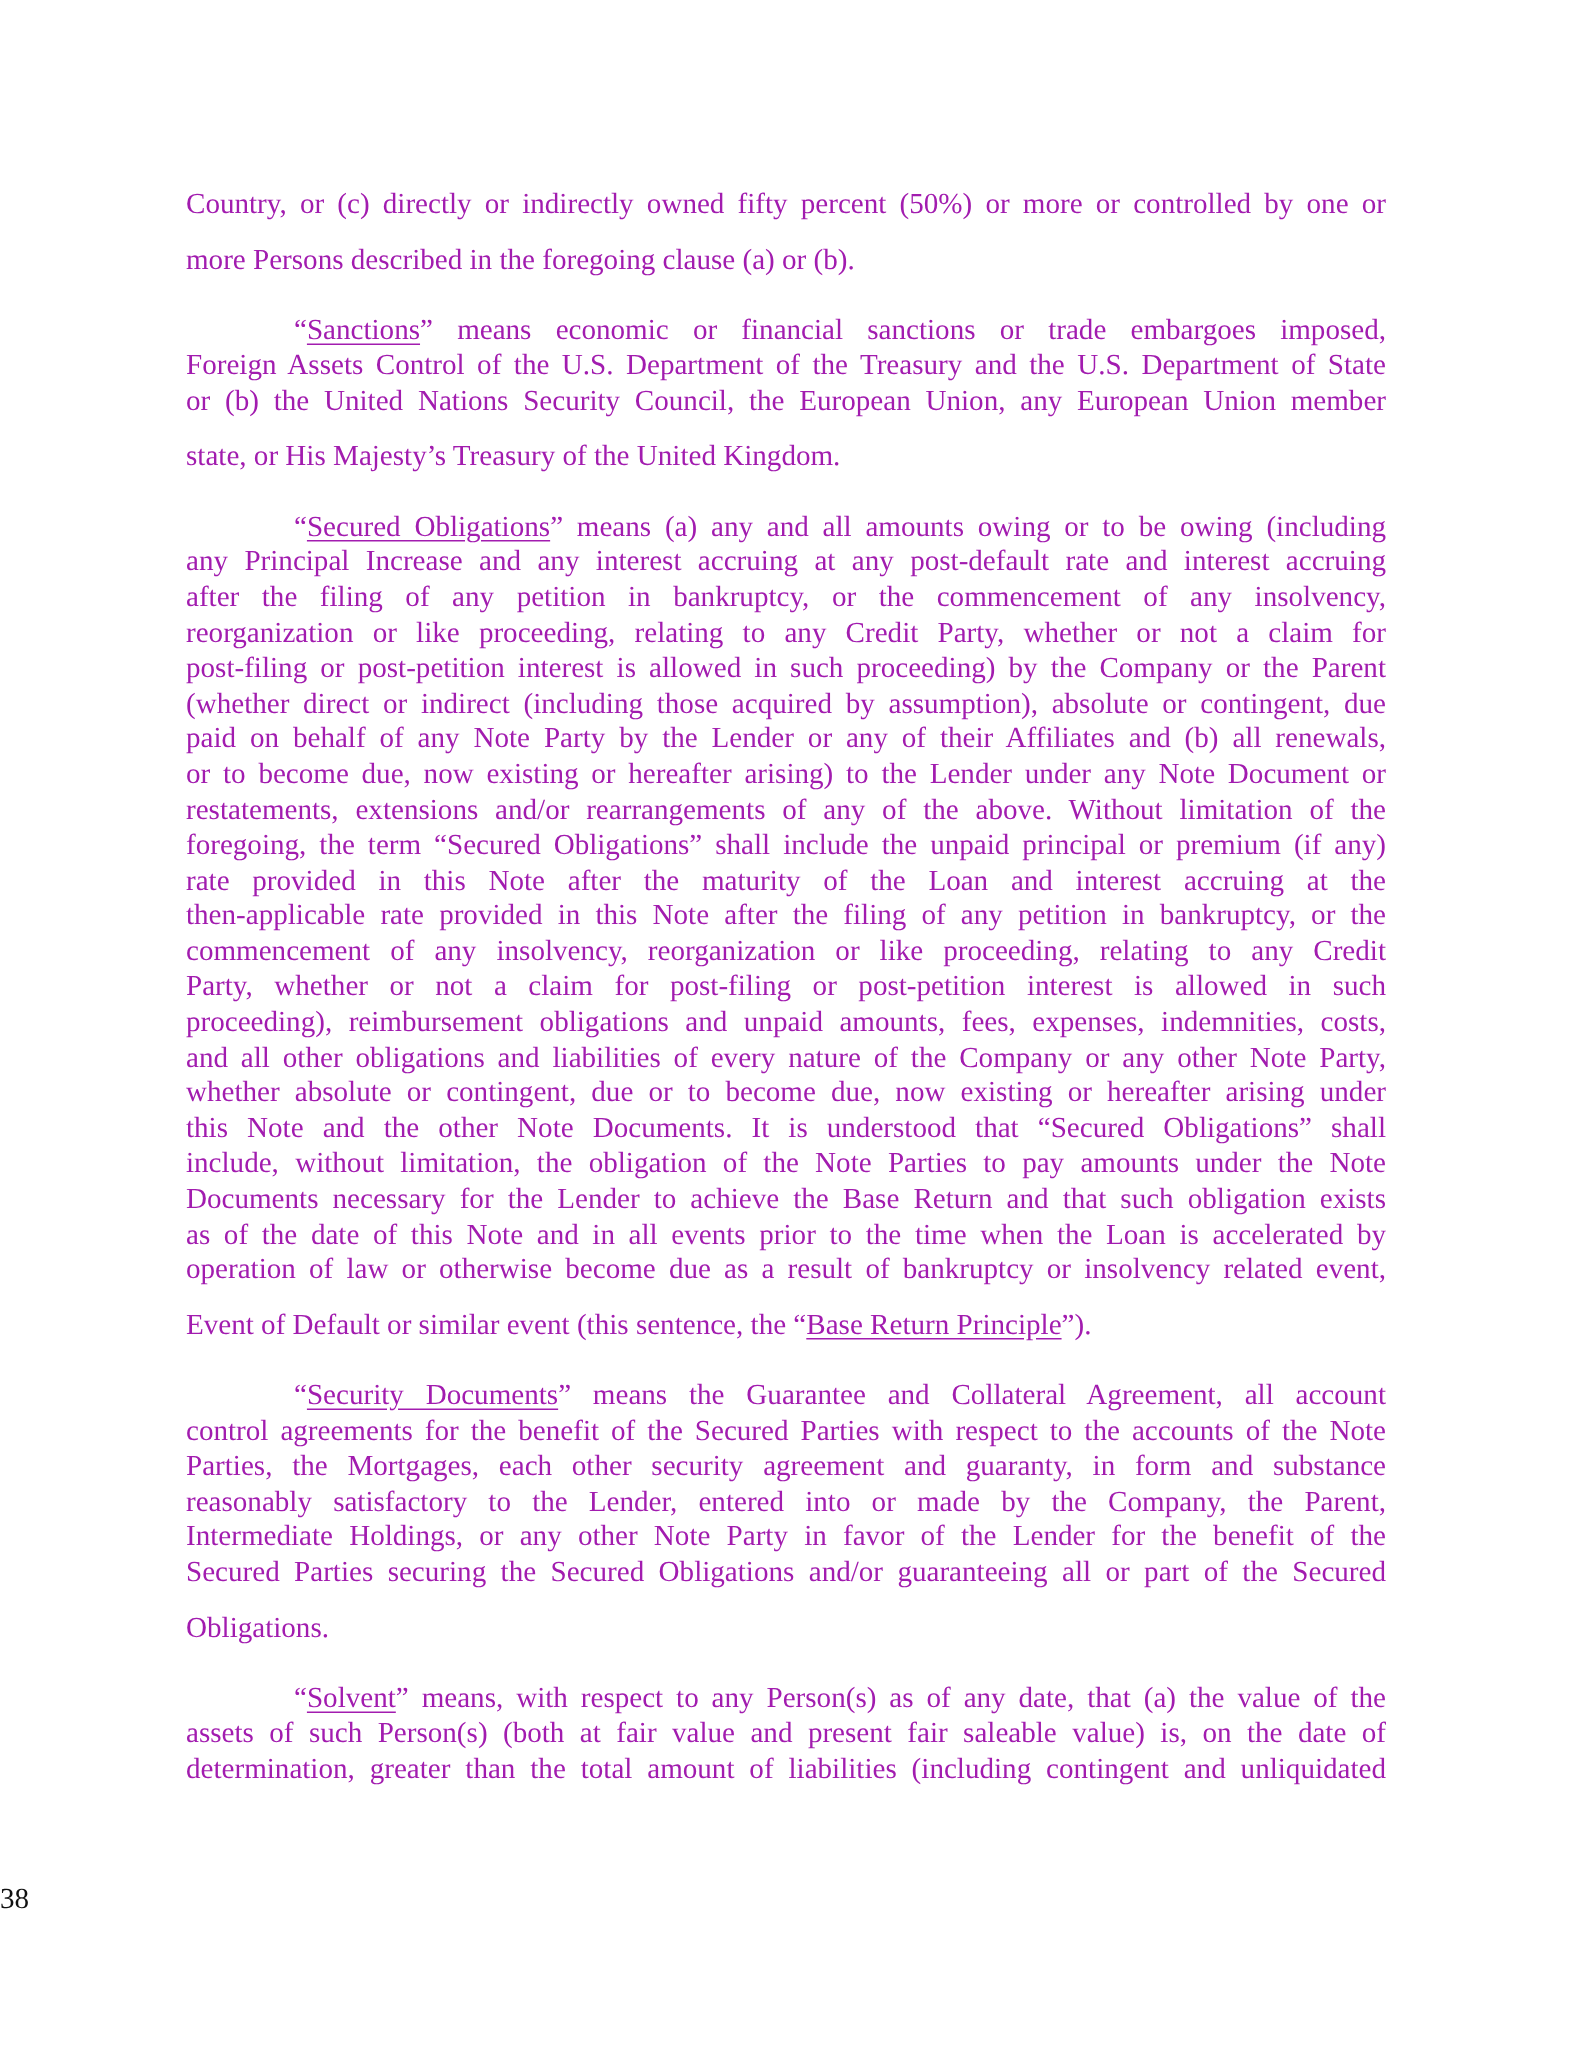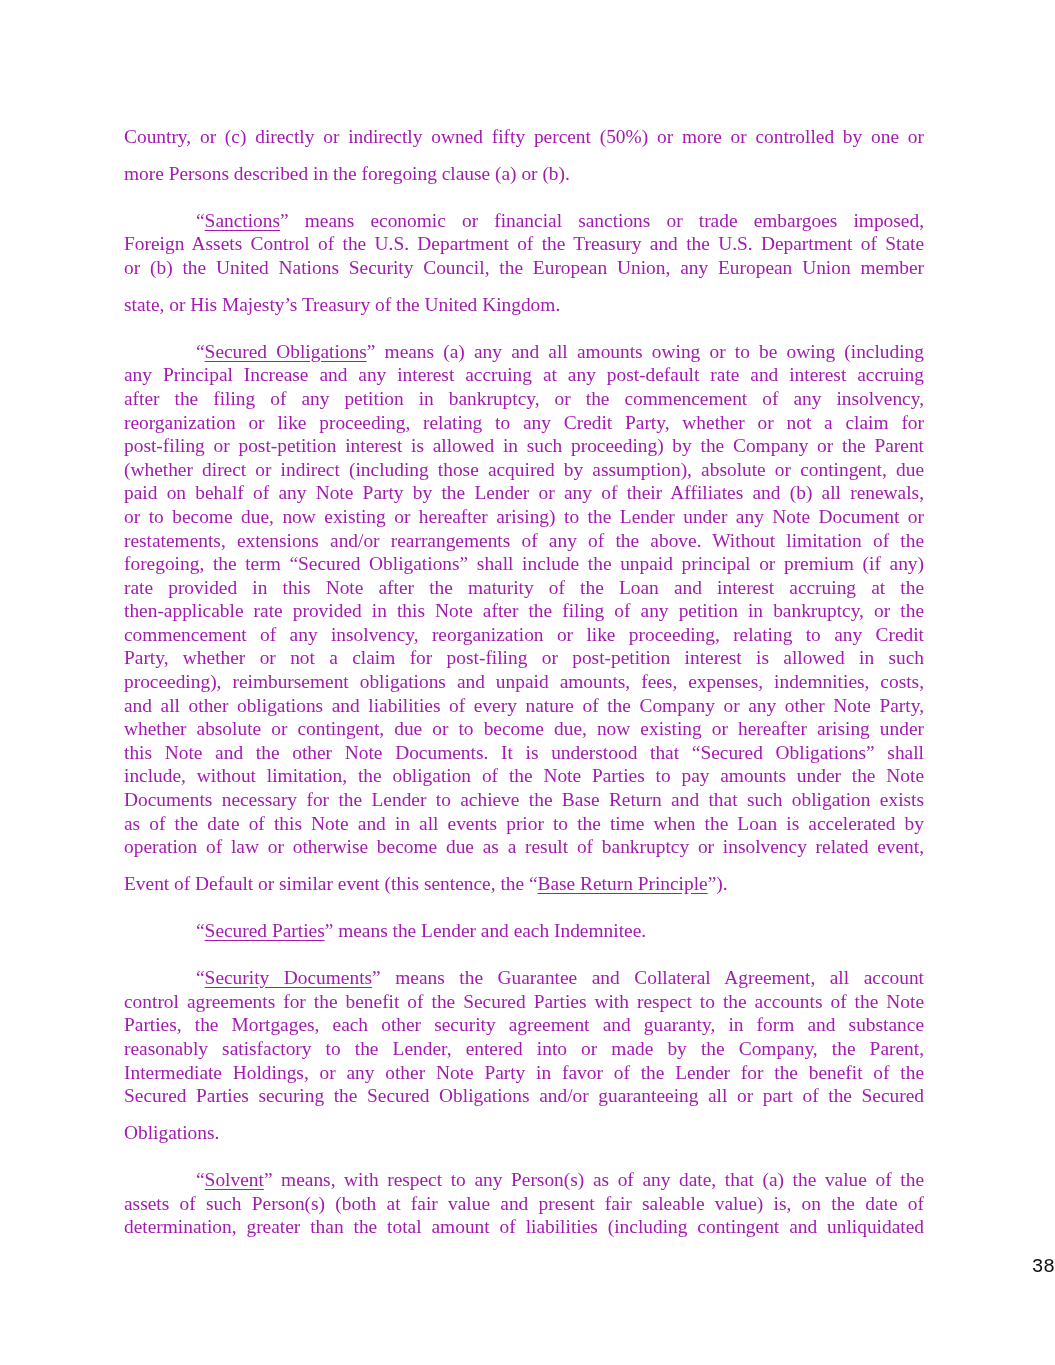--- a/index.html
+++ b/index.html
@@ -8,22 +8,22 @@
       position: absolute; left: 124px; top: 125px; width: 800px;
       font-family: "Liberation Serif", serif; font-size: 19.4px; color: #a21caf;
       line-height: 23.6px;
     }
     .para { margin: 0 0 23.6px 0; }
     .line { display: block; text-align: justify; text-align-last: justify; white-space: nowrap; height: 23.6px; }
     .line.last { text-align-last: left; margin-top: 13px; }
     .line.indent { padding-left: 72px; }
     .term { text-decoration: underline; text-underline-offset: 3px; }
     .page-number {
-      position: absolute; left: 0; width: 1055px; top: 1256px; text-align: right;
-      font-family: Liberation Mono, monospace; font-size: 19.4px; color: #111;
+      position: absolute; left: 0; width: 1055px; top: 1256px; text-align: left;
+      font-family: Liberation Serif, serif; font-size: 19.4px; color: #111;
     }
   </style>
 </head>
 <body>
 
 <div class="page">
 
   <p class="para">
     <span class="line">Country, or (c) directly or indirectly owned fifty percent (50%) or more or controlled by one or</span>
     <span class="line last">more Persons described in the foregoing clause (a) or (b).</span>
@@ -55,23 +55,20 @@
     <span class="line">and all other obligations and liabilities of every nature of the Company or any other Note Party,</span>
     <span class="line">whether absolute or contingent, due or to become due, now existing or hereafter arising under</span>
     <span class="line">this Note and the other Note Documents.  It is understood that “Secured Obligations” shall</span>
     <span class="line">include, without limitation, the obligation of the Note Parties to pay amounts under the Note</span>
     <span class="line">Documents necessary for the Lender to achieve the Base Return and that such obligation exists</span>
     <span class="line">as of the date of this Note and in all events prior to the time when the Loan is accelerated by</span>
     <span class="line">operation of law or otherwise become due as a result of bankruptcy or insolvency related event,</span>
     <span class="line last"><span>Event of Default or similar event (this sentence, the “</span><span class="term">Base Return Principle</span><span>”).</span></span>
   </p>
 
-  <p class="para">
-    <span class="line indent last"><span>“</span><span class="term">Secured Parties</span><span>” means the Lender and each Indemnitee.</span></span>
-  </p>
 
   <p class="para">
     <span class="line indent"><span>“</span><span class="term">Security Documents</span><span>” means the Guarantee and Collateral Agreement, all account</span></span>
     <span class="line">control agreements for the benefit of the Secured Parties with respect to the accounts of the Note</span>
     <span class="line">Parties, the Mortgages, each other security agreement and guaranty, in form and substance</span>
     <span class="line">reasonably satisfactory to the Lender, entered into or made by the Company, the Parent,</span>
     <span class="line">Intermediate Holdings, or any other Note Party in favor of the Lender for the benefit of the</span>
     <span class="line">Secured Parties securing the Secured Obligations and/or guaranteeing all or part of the Secured</span>
     <span class="line last">Obligations.</span>
   </p>

